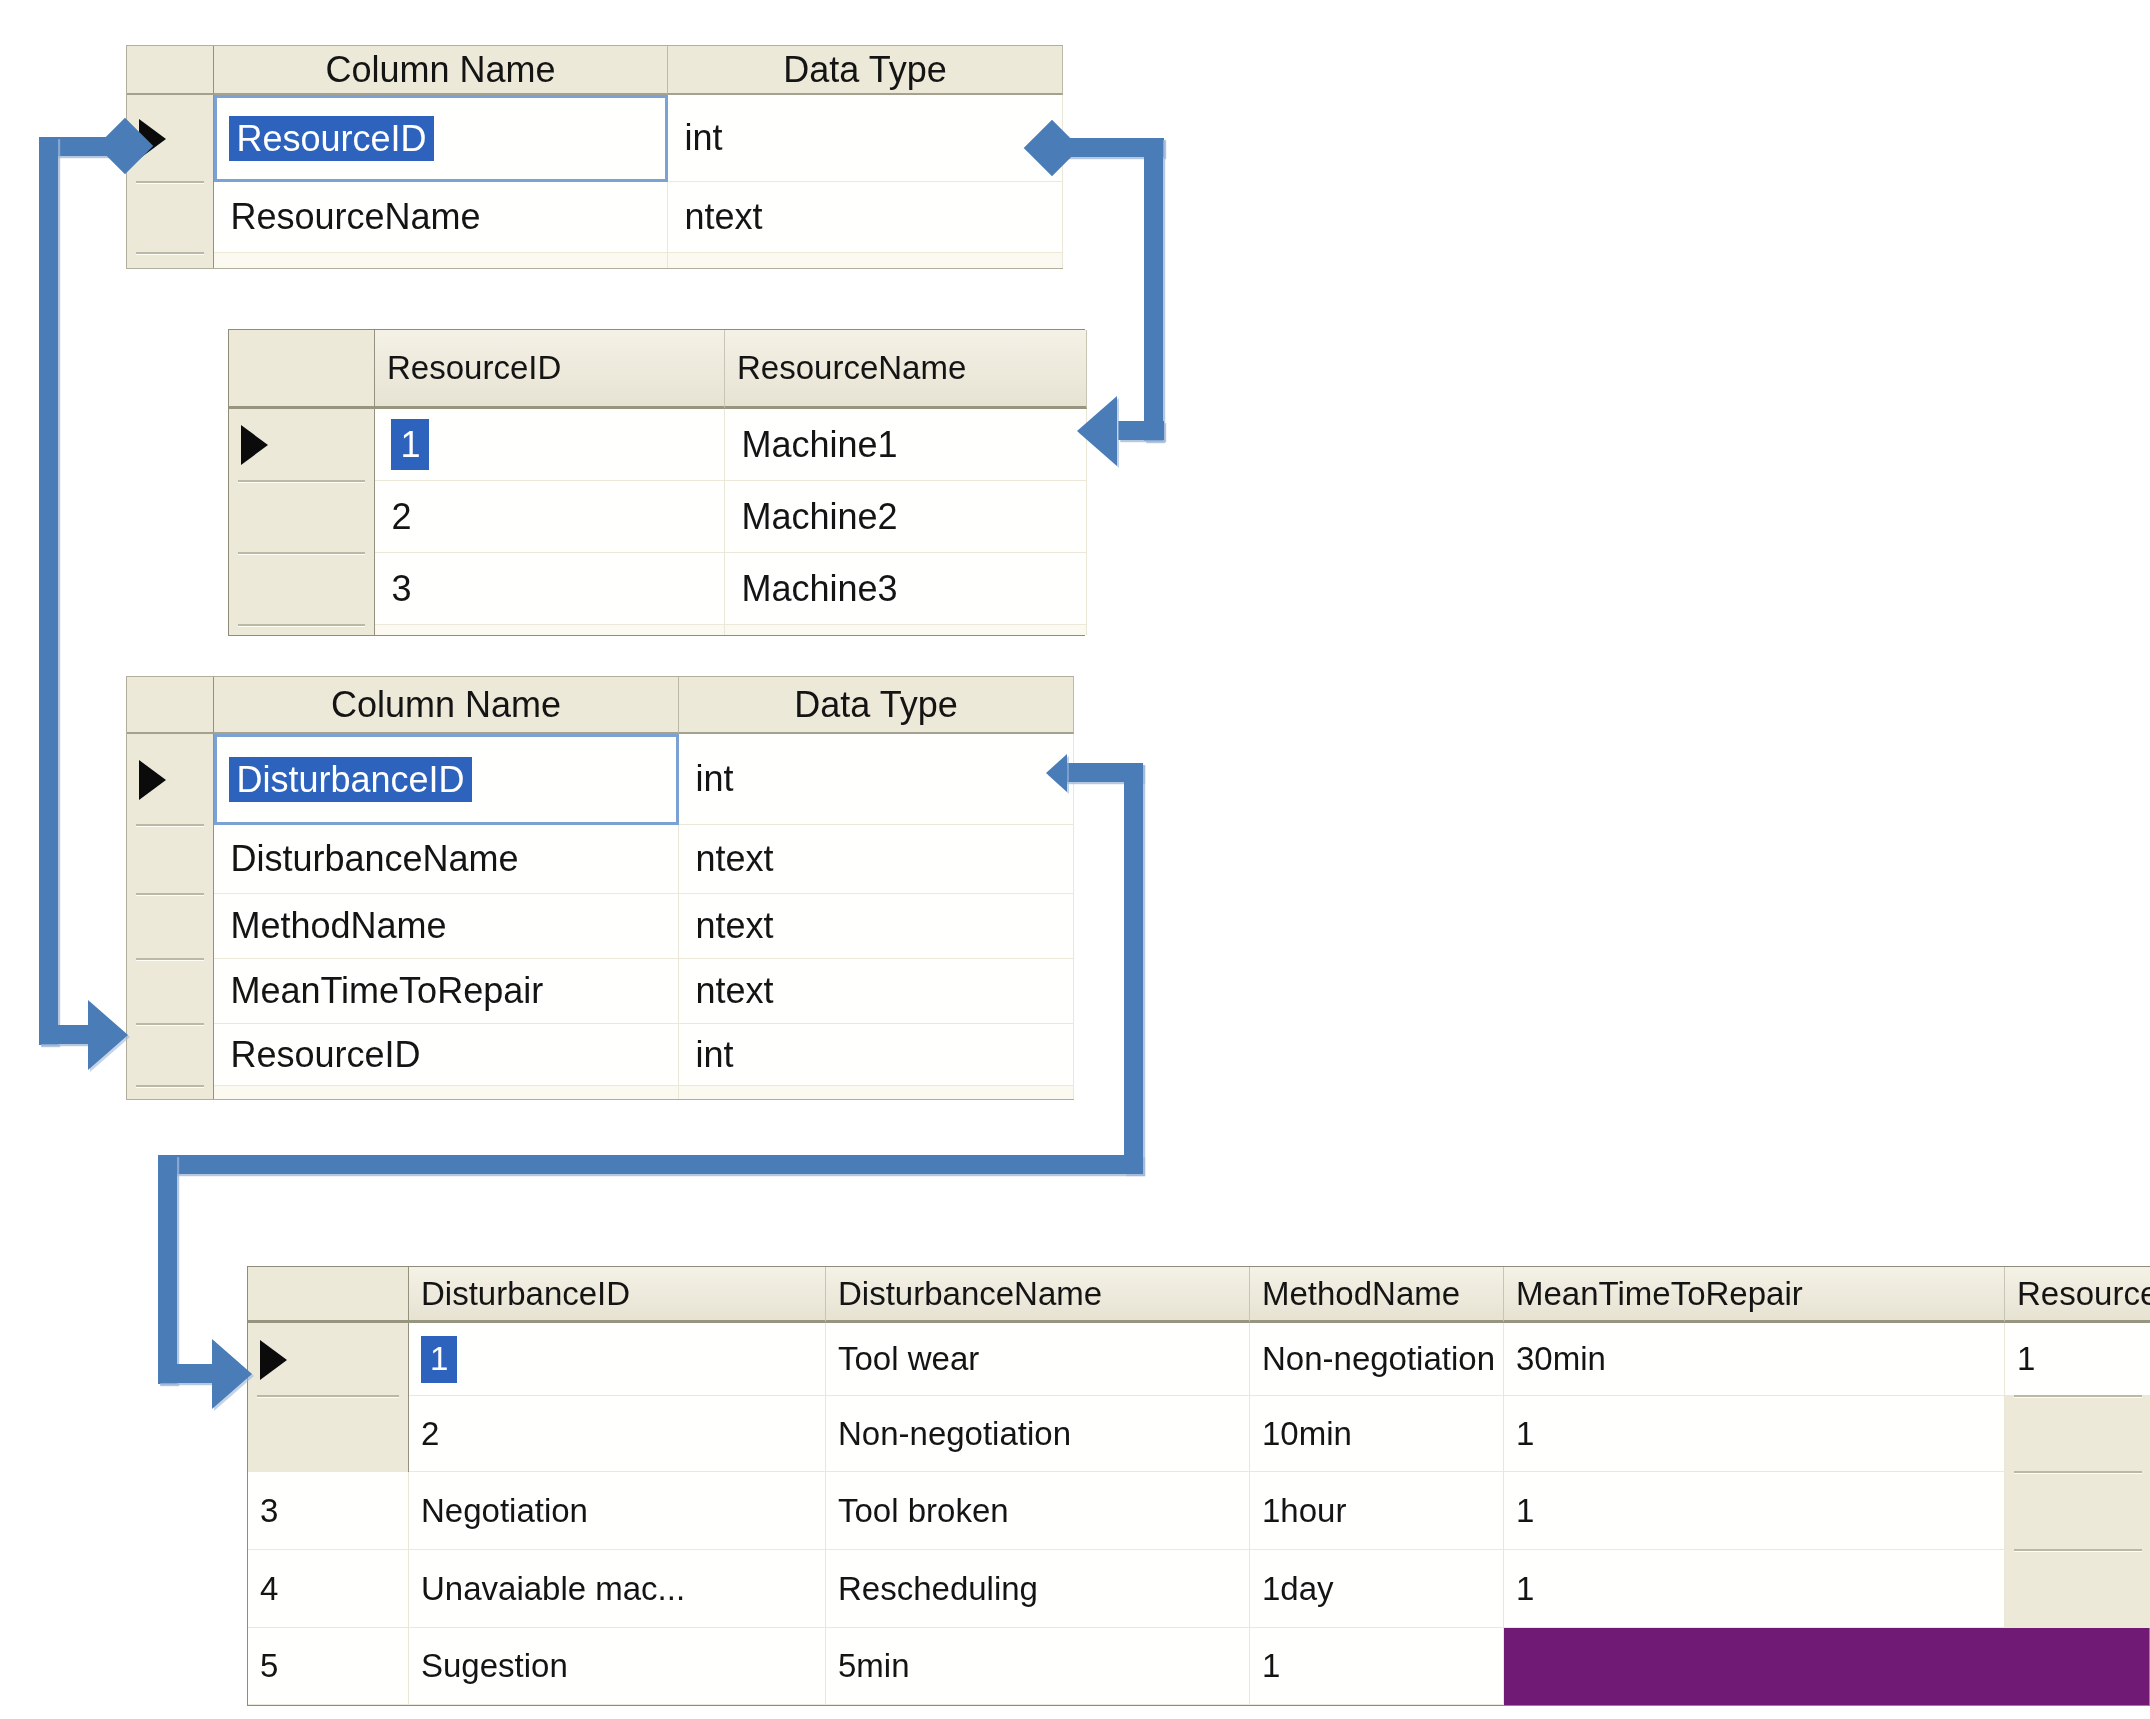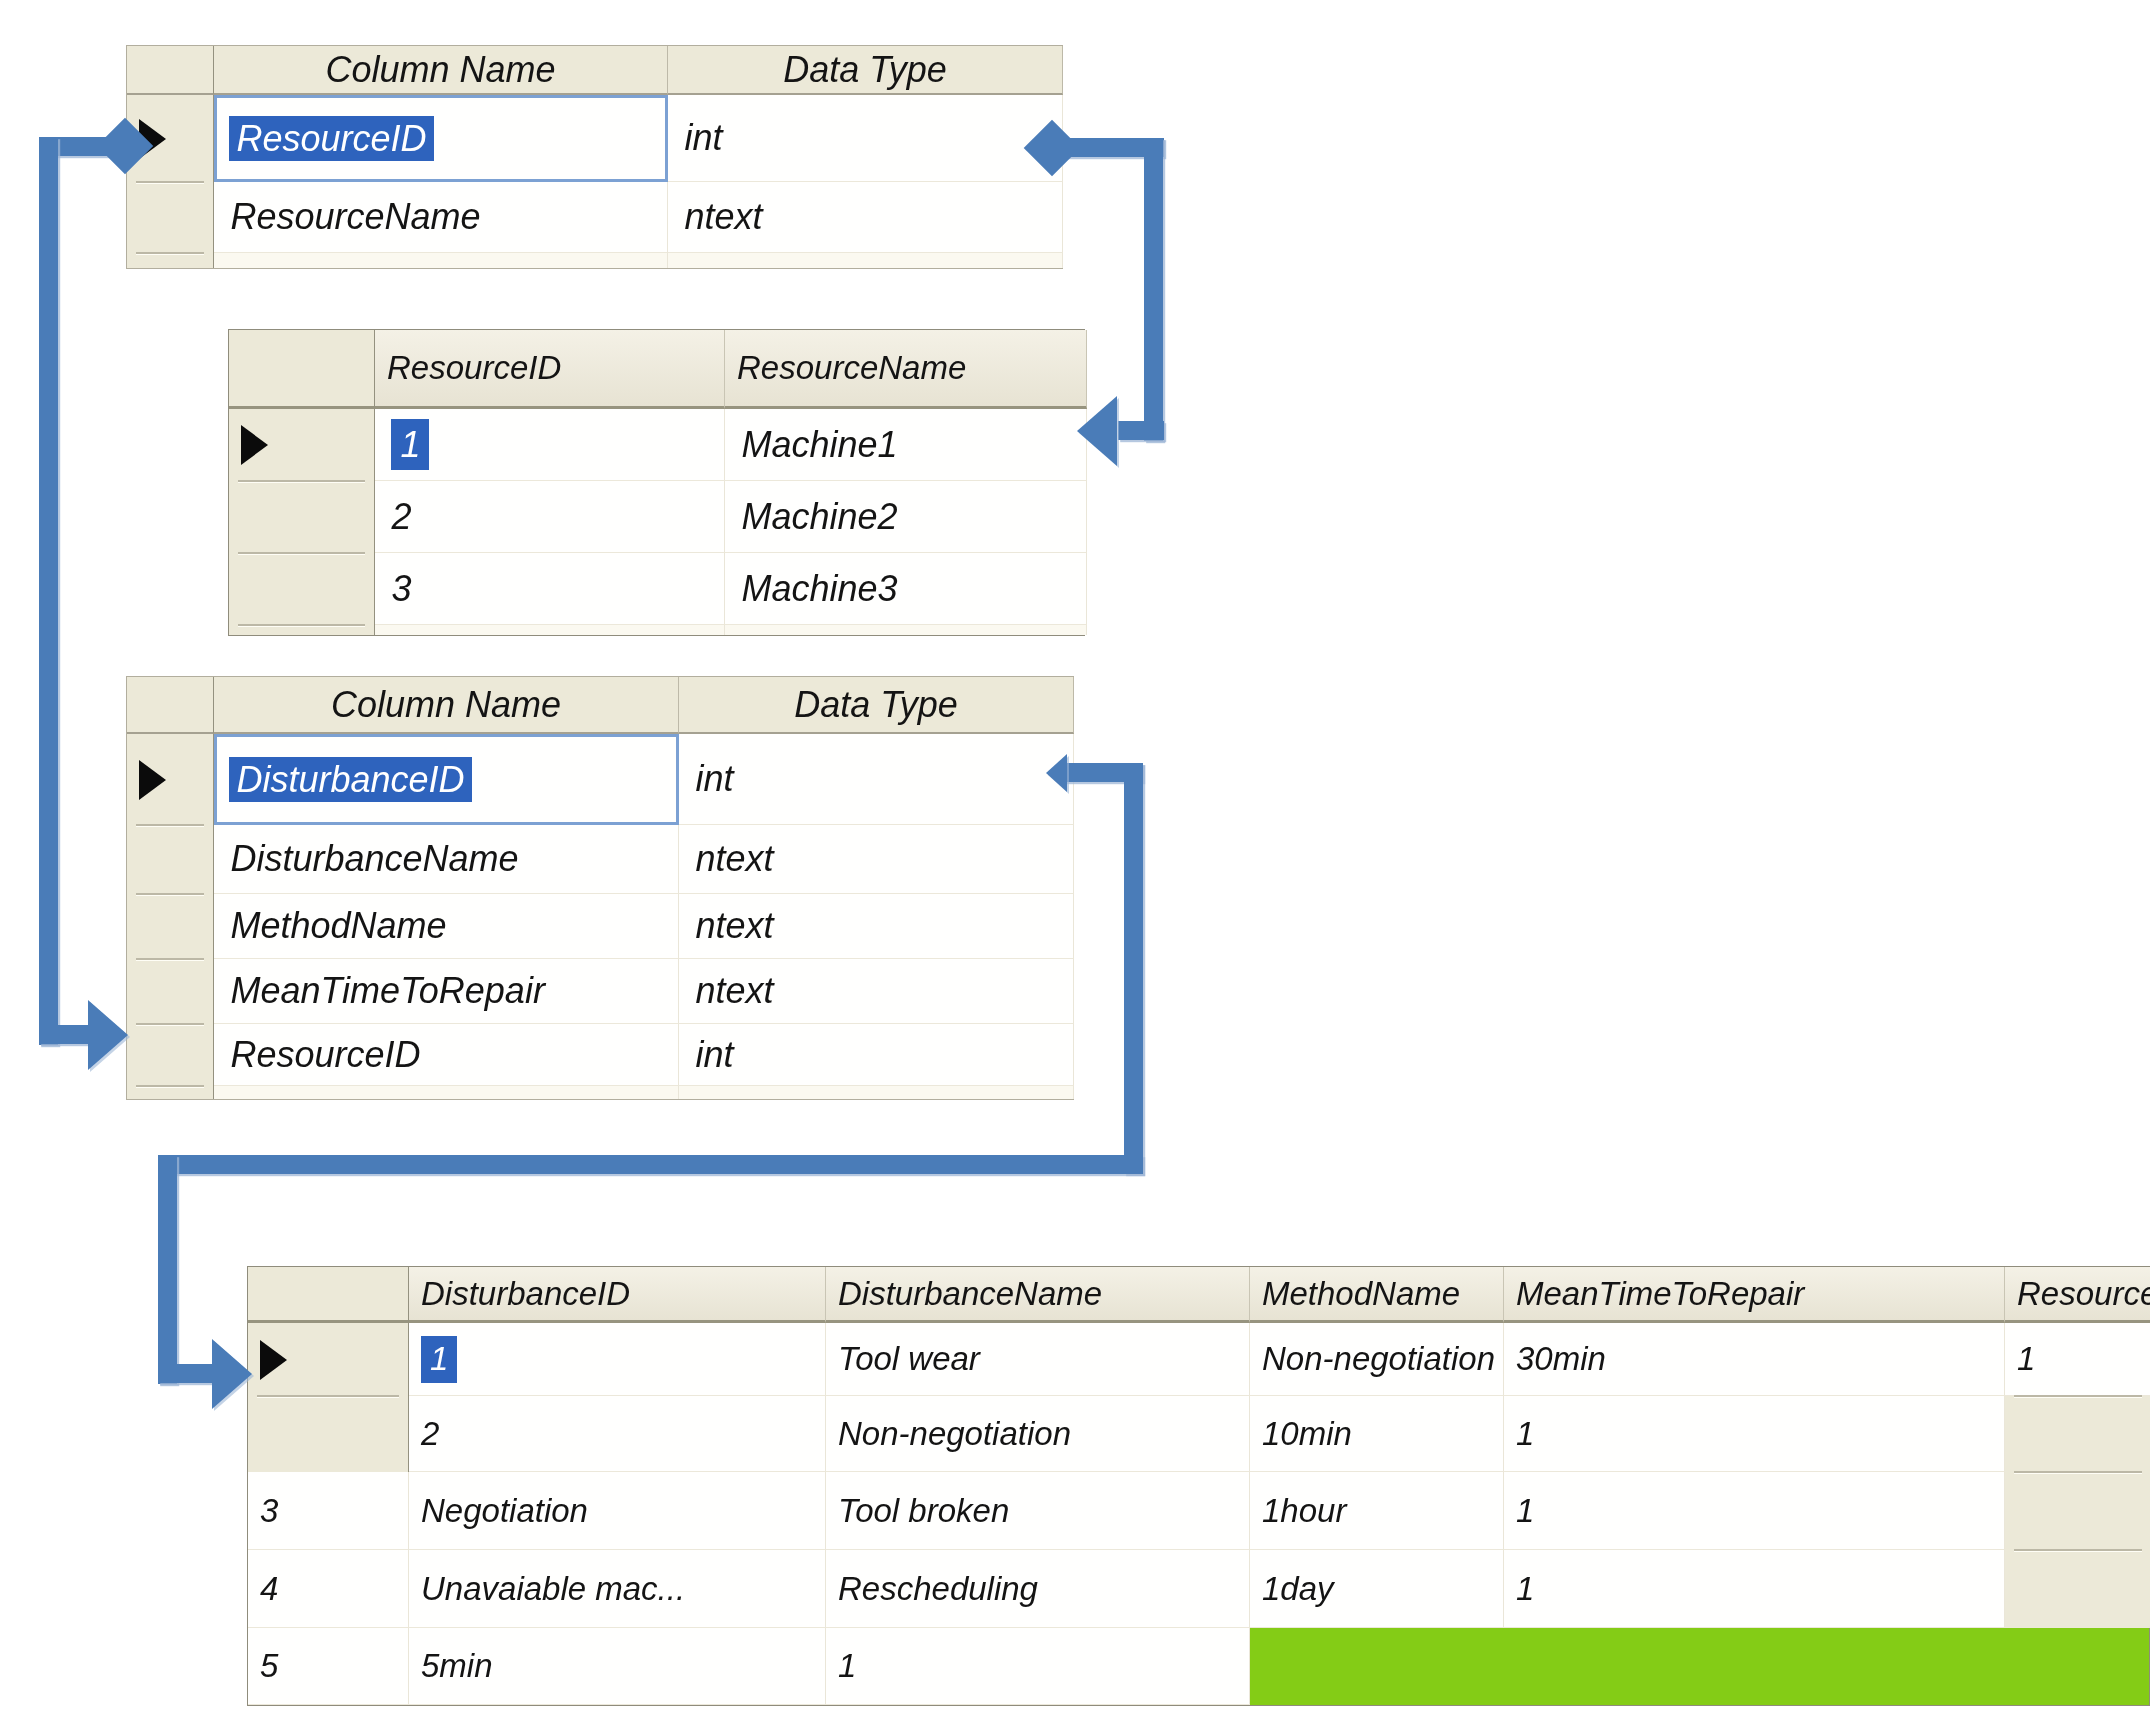--- a/index.html
+++ b/index.html
@@ -1,19 +1,19 @@
 <!DOCTYPE html>
 <html style="font-size:12px"><head>
 <meta charset="utf-8">
 <style>
   html,body{margin:0;padding:0;background:#ffffff;}
   body{width:2151px;height:1720px;position:relative;overflow:hidden;
        font-family:"Liberation Sans",sans-serif;color:#141414;}
 
-  .grid{position:absolute;display:grid;background:#84cc16;box-sizing:border-box;font-style:italic;}
+  .grid{position:absolute;display:grid;background:#701a75;box-sizing:border-box;}
   .dgrid{border:1.5px solid #b2ae9e;}
   .tgrid{border:1.5px solid #8f8c7c;}
 
   
   .dhead{background:#ece9d8;border-bottom:2.2px solid #a5a191;border-right:1.5px solid #bdb9a8;
          display:flex;align-items:center;justify-content:center;font-size:36px;box-sizing:border-box;}
   .dcorner{background:#ece9d8;border-bottom:2.2px solid #a5a191;border-right:1.5px solid #94917f;box-sizing:border-box;}
 
   
   .ghead{background:linear-gradient(180deg,#f4f1e6,#e7e3d3);border-bottom:3px solid #97947f;
@@ -194,20 +194,21 @@
   <div class="cell fs44">4</div>
   <div class="cell fs44">Unavaiable mac...</div>
   <div class="cell fs44">Rescheduling</div>
   <div class="cell fs44">1day</div>
   <div class="cell fs44">1</div>
 
   <div class="sel">
       <i class="groove"></i>
     </div>
   <div class="cell fs44">5</div>
+  <div class="cell fs44">Sugestion</div>
   <div class="cell fs44">5min</div>
   <div class="cell fs44">1</div>
 </div>
 
 <div class="diamond" style="left:105px;top:126px;"></div>
 <div class="seg" style="left:39px;top:137px;width:79px;height:19.4px;"></div>
 <div class="seg" style="left:39px;top:137px;width:19.4px;height:908px;"></div>
 <div class="seg" style="left:39px;top:1025px;width:52px;height:19.4px;"></div>
 <div class="tri tri-right-big" style="left:88px;top:1000px;"></div>
 

